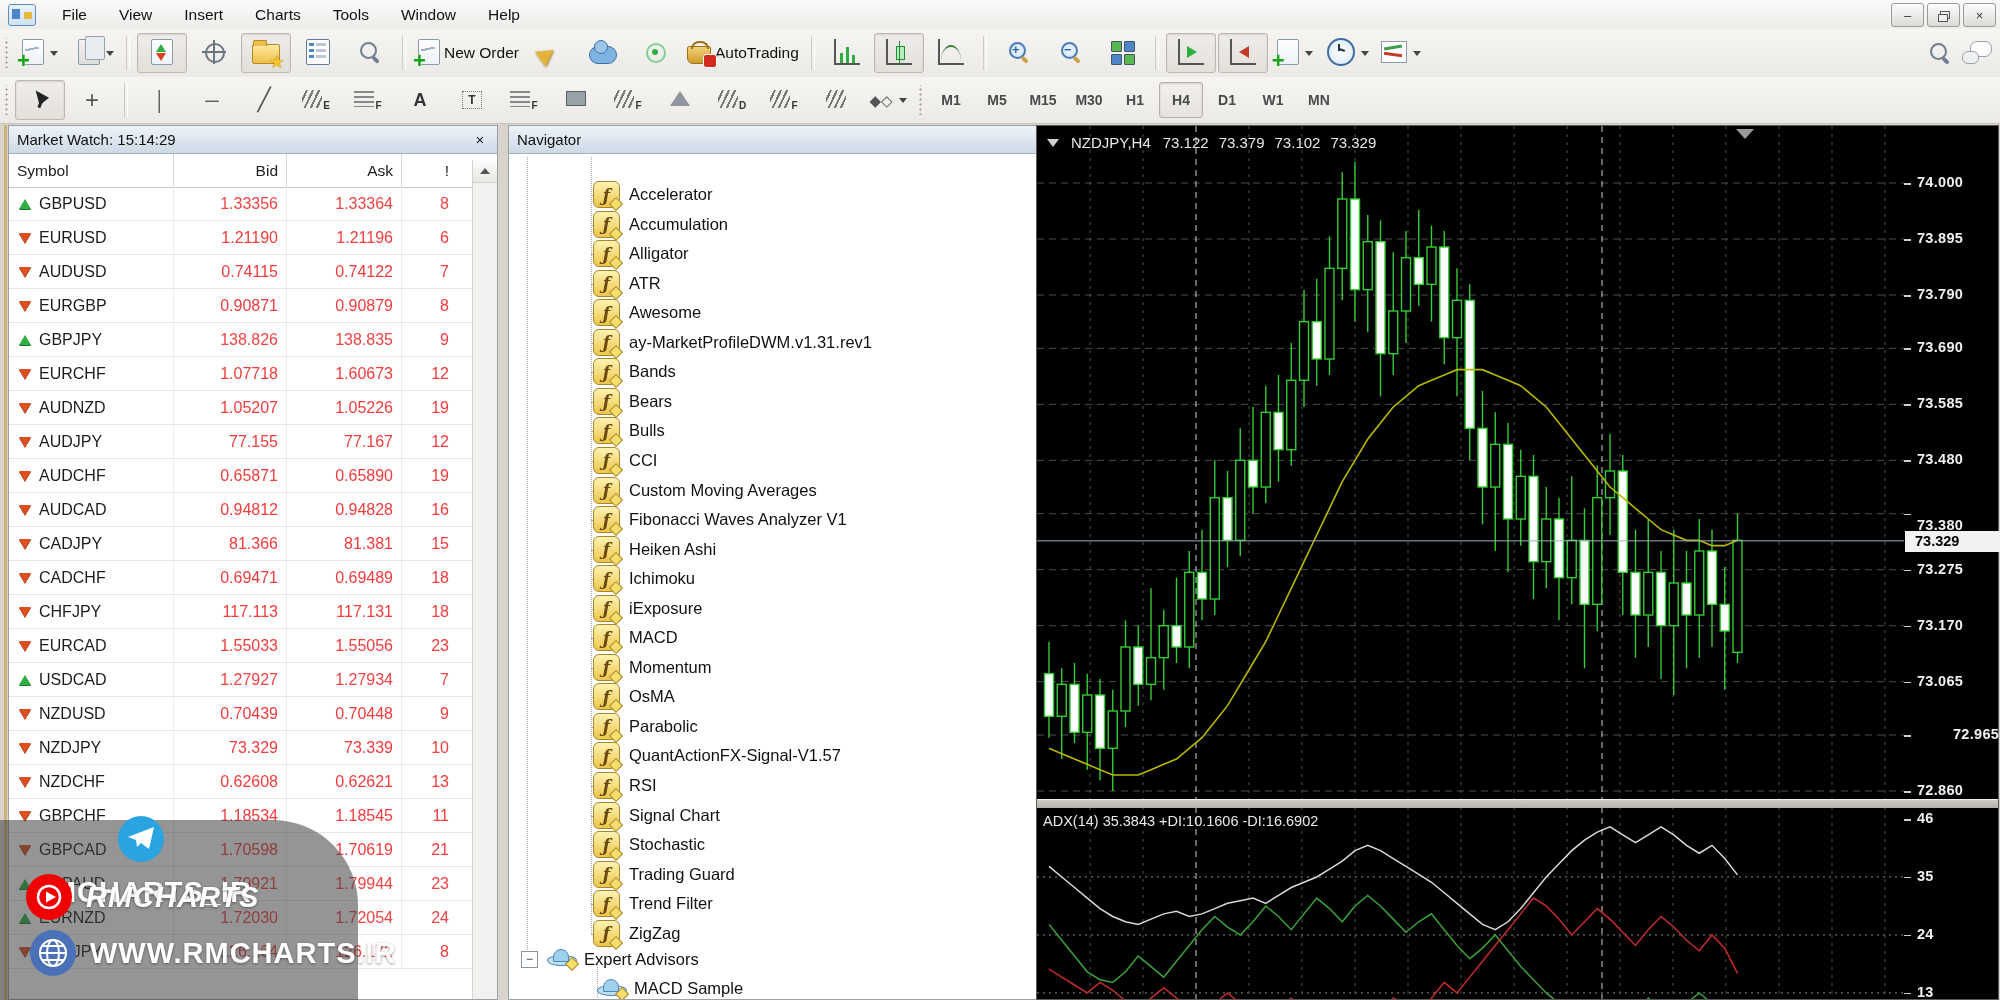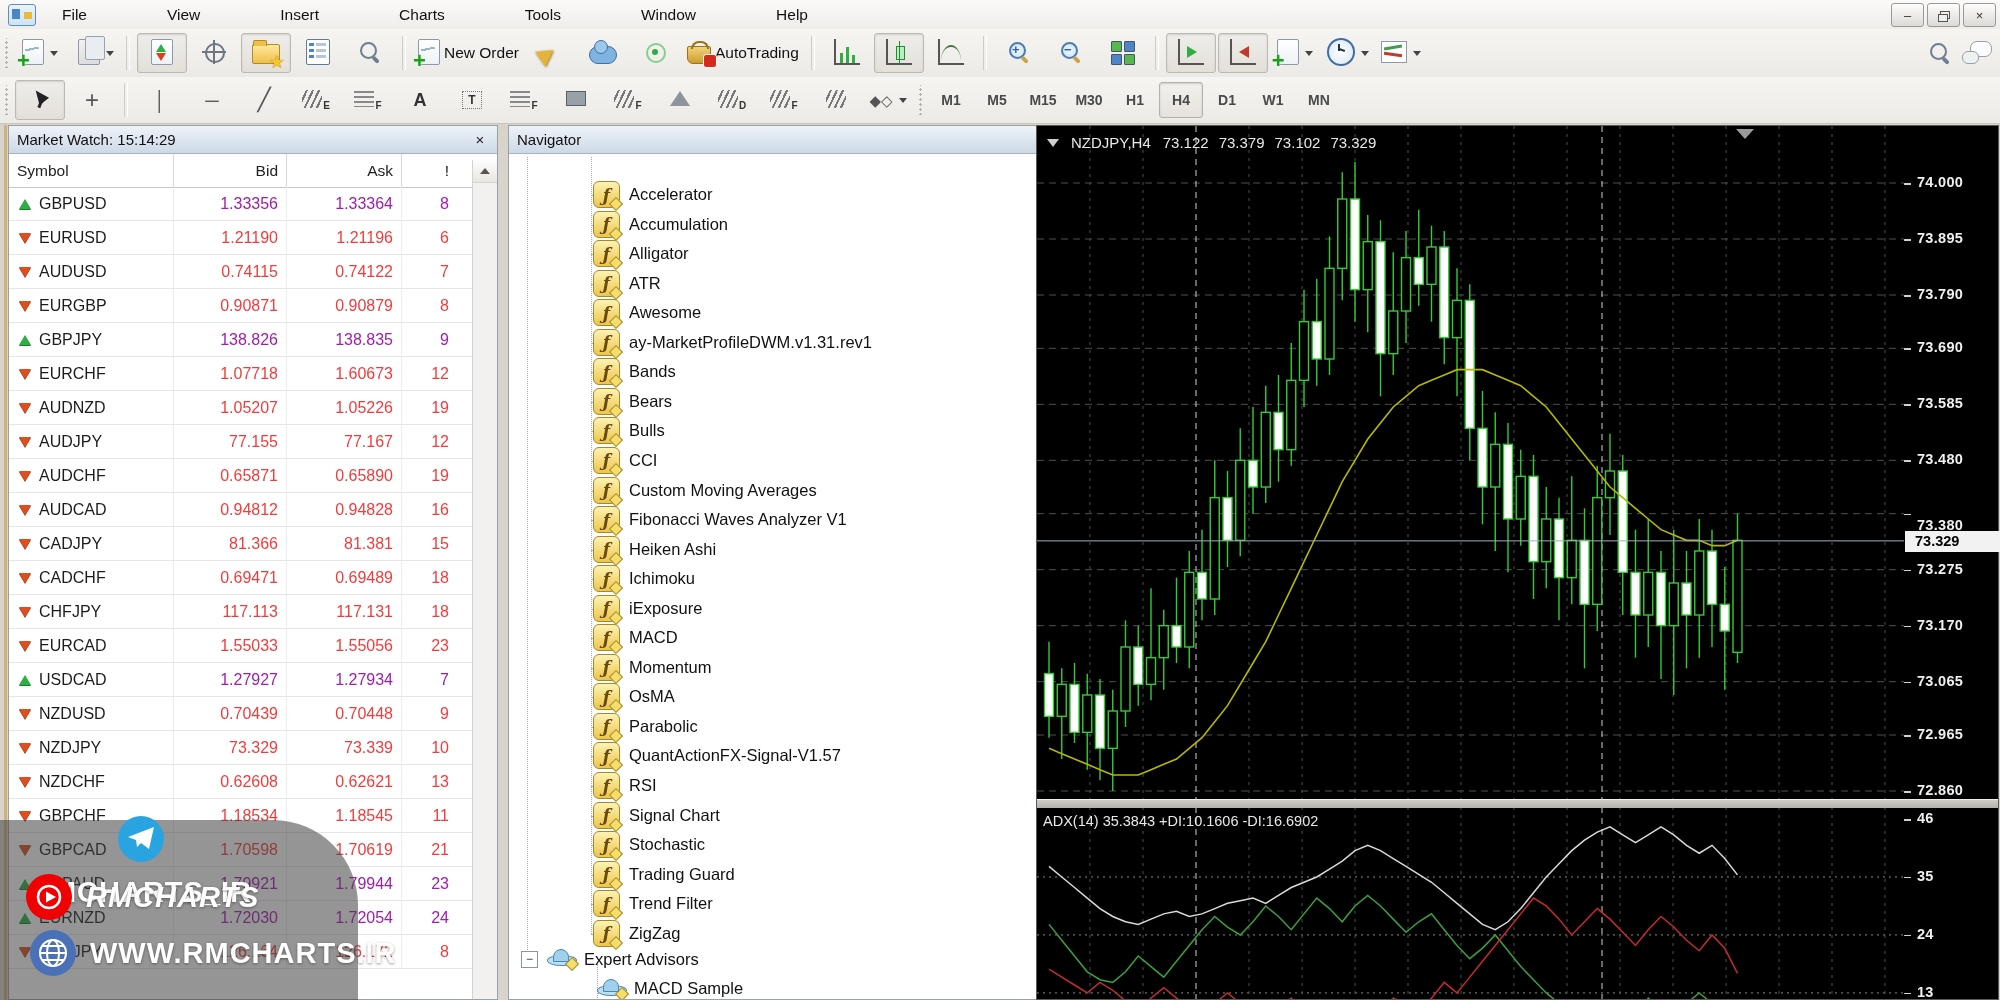--- a/index.html
+++ b/index.html
@@ -110,21 +110,21 @@
   .mw-grid{display:grid;grid-template-columns:164px 113px 115px 56px;height:33px;align-items:center;}
   .mw-head{height:33px;border-bottom:1px solid #c6c6c6;font-size:15.5px;color:#222;}
   .mw-head div{padding:0 8px;}
   .mw-head .r{text-align:right;border-left:1px solid #d8d8d8;height:100%;display:flex;align-items:center;justify-content:flex-end;}
   .mw-rows{position:absolute;left:0;top:61px;width:464px;}
   .mw-row{border-bottom:1px solid #e6e6e6;font-size:16px;}
   .mw-row .sym{display:flex;align-items:center;gap:8px;padding-left:10px;color:#1c1c1c;}
   .mw-row .num{text-align:right;padding-right:8px;border-left:1px solid #ececec;height:100%;display:flex;align-items:center;justify-content:flex-end;}
   .arr-up{width:0;height:0;border-left:6px solid transparent;border-right:6px solid transparent;border-bottom:10px solid #2fae44;filter:drop-shadow(0 1px 0 #1c7a2e);}
   .arr-dn{width:0;height:0;border-left:6px solid transparent;border-right:6px solid transparent;border-top:10px solid #dd4f1e;filter:drop-shadow(0 1px 0 #a33312);}
-  .up-txt{color:#a21caf;} .dn-txt{color:#f23c3c;}
+  .up-txt{color:#ef4444;} .dn-txt{color:#f23c3c;}
   .scrollbar{position:absolute;top:34px;bottom:0;width:24px;background:#f2f1ef;border-left:1px solid #d5d3cf;}
   .sb-btn{height:22px;border-bottom:1px solid #d5d3cf;background:linear-gradient(#fdfdfd,#e8e6e2);display:flex;align-items:center;justify-content:center;}
   .sb-up{width:0;height:0;border-left:5px solid transparent;border-right:5px solid transparent;border-bottom:6px solid #555;}
   .sb-thumb{position:absolute;left:2px;top:26px;width:19px;height:70px;background:linear-gradient(90deg,#fdfdfd,#dcdad6);border:1px solid #b8b5b0;border-radius:2px;}
   
   #navigator{left:508px;width:571px;}
   .nav-area{position:absolute;left:0;top:27px;right:0;bottom:0;overflow:hidden;}
   .nav-row{position:absolute;display:flex;align-items:center;gap:9px;font-size:16.5px;color:#111;white-space:nowrap;}
   .f-icon{width:25px;height:25px;background:linear-gradient(#fdf3b3,#ecc64a);border:1px solid #a8862a;border-radius:6px;position:relative;
           font-family:"DejaVu Serif",serif;font-style:italic;font-weight:bold;color:#6b4a12;font-size:17px;display:flex;align-items:center;justify-content:center;}
@@ -155,21 +155,21 @@
   .wm-text{color:#fff;font-weight:bold;font-size:29px;letter-spacing:1px;text-shadow:0 1px 3px rgba(0,0,0,.4);white-space:nowrap;}
   .gold-strip{position:absolute;left:4px;top:125px;width:3px;height:875px;background:#c9a557;opacity:.7;}
 </style>
 </head>
 <body>
 
 <div id="app">
 
   <div id="menubar">
     <span class="mt-logo"></span>
-    <div id="menu-items" style="display:flex;gap:48px;">
+    <div id="menu-items" style="display:flex;">
         <div class="menu-item">File</div>
         <div class="menu-item">View</div>
         <div class="menu-item">Insert</div>
         <div class="menu-item">Charts</div>
         <div class="menu-item">Tools</div>
         <div class="menu-item">Window</div>
         <div class="menu-item">Help</div>
       </div>
     <div class="win-btns">
       <span class="wbtn">–</span>
@@ -911,21 +911,21 @@
         <div class="axis-label" style="top: 325.333px;">73.480</div>
         <div class="axis-tick" style="top: 334.333px;"></div>
         <div class="axis-label" style="top: 391px; text-decoration: underline;">73.380</div>
         <div class="axis-tick" style="top: 387.667px;"></div>
         <div class="axis-label" style="top: 434.667px;">73.275</div>
         <div class="axis-tick" style="top: 443.667px;"></div>
         <div class="axis-label" style="top: 490.667px;">73.170</div>
         <div class="axis-tick" style="top: 499.667px;"></div>
         <div class="axis-label" style="top: 546.667px;">73.065</div>
         <div class="axis-tick" style="top: 555.667px;"></div>
-        <div class="axis-label" style="top: 600px;">72.965</div>
+        <div class="axis-label" style="top: 600px; margin-left: 36px;">72.965</div>
         <div class="axis-tick" style="top: 609px;"></div>
         <div class="axis-label" style="top: 656px;">72.860</div>
         <div class="axis-tick" style="top: 665px;"></div>
       </div>
     <div id="price-box" style="top: 404.867px;">73.329</div>
     <div id="chart-divider"></div>
     <svg id="adx-svg" style="position:absolute;left:0;top:681px;" width="867" height="192">
         <line x1="0" y1="69.97" x2="867" y2="69.97" stroke="#8a8a8a" stroke-width="1" stroke-dasharray="2,4"></line>
         <line x1="0" y1="127.94" x2="867" y2="127.94" stroke="#8a8a8a" stroke-width="1" stroke-dasharray="2,4"></line>
         <line x1="0" y1="185.91" x2="867" y2="185.91" stroke="#8a8a8a" stroke-width="1" stroke-dasharray="2,4"></line>

